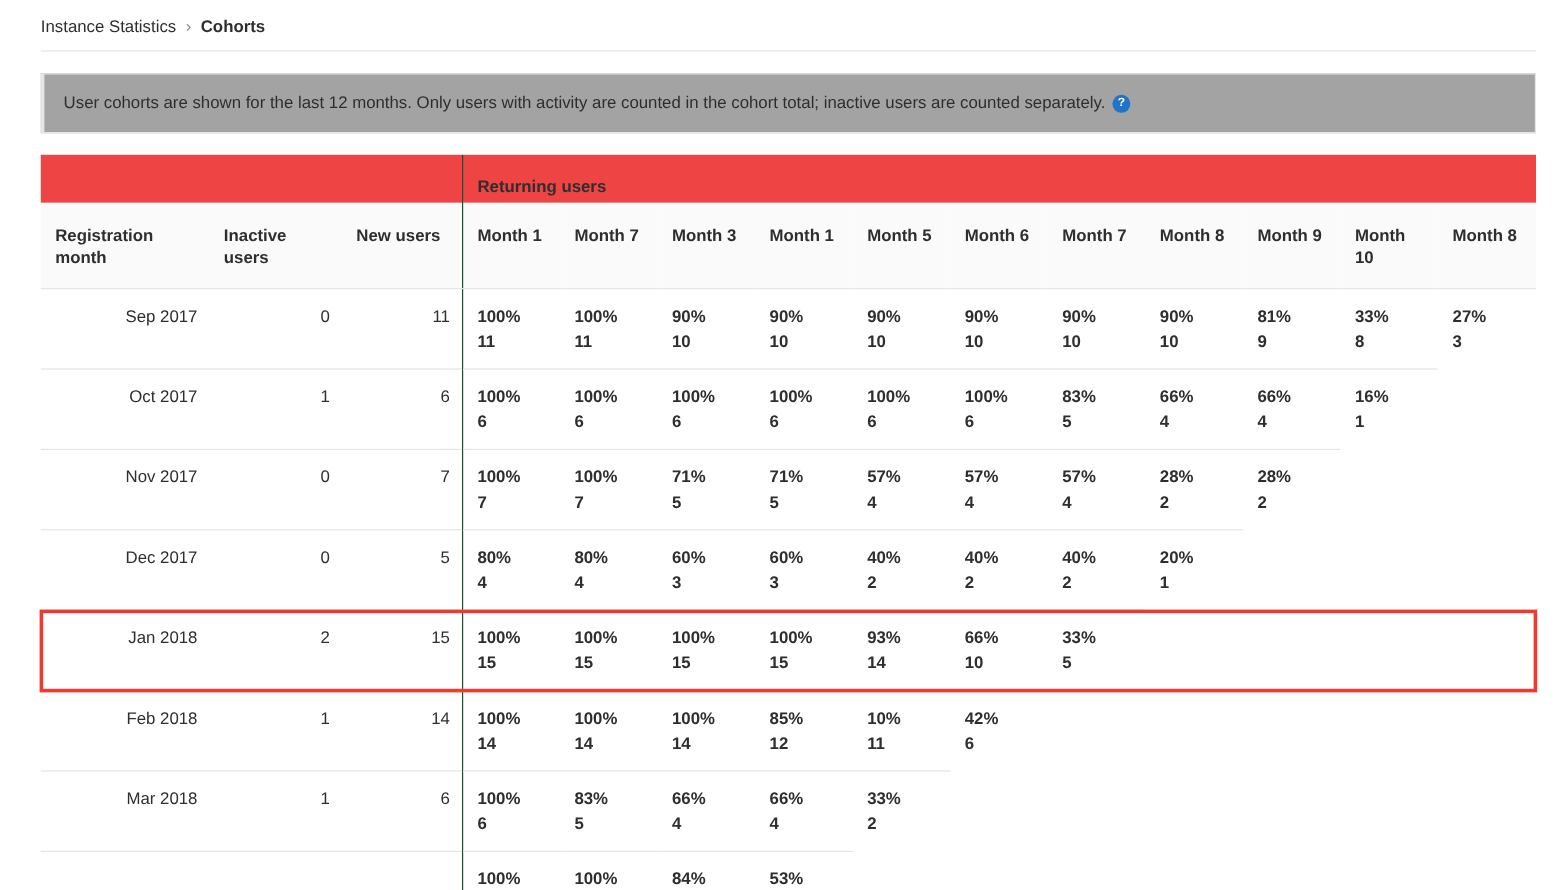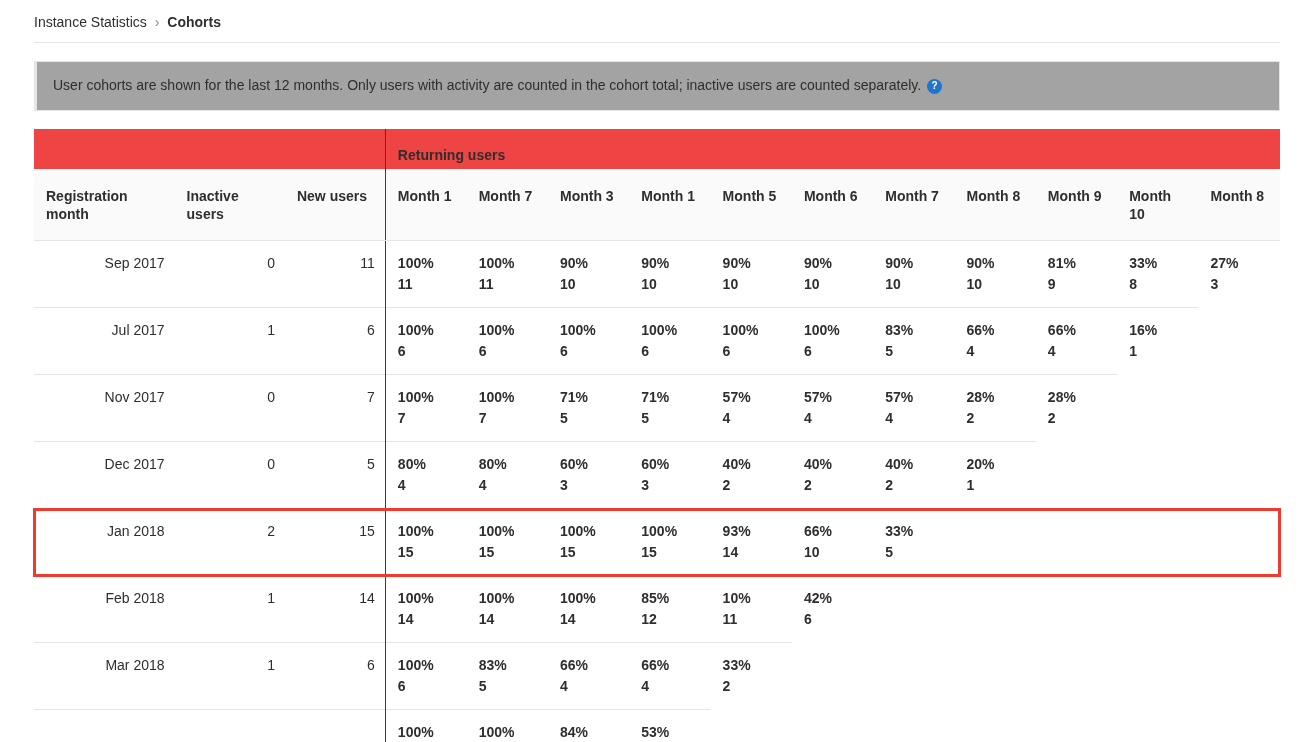--- a/index.html
+++ b/index.html
@@ -210,21 +210,21 @@
             <td>
               <span class="pct">33%</span>
               <span class="cnt">8</span>
             </td>
             <td>
               <span class="pct">27%</span>
               <span class="cnt">3</span>
             </td>
           </tr>
           <tr>
-            <td class="label">Jul 2017</td>
+            <td class="label">Oct 2017</td>
             <td class="label">1</td>
             <td class="label vdiv-right">6</td>
             <td>
               <span class="pct">100%</span>
               <span class="cnt">6</span>
             </td>
             <td>
               <span class="pct">100%</span>
               <span class="cnt">6</span>
             </td>

